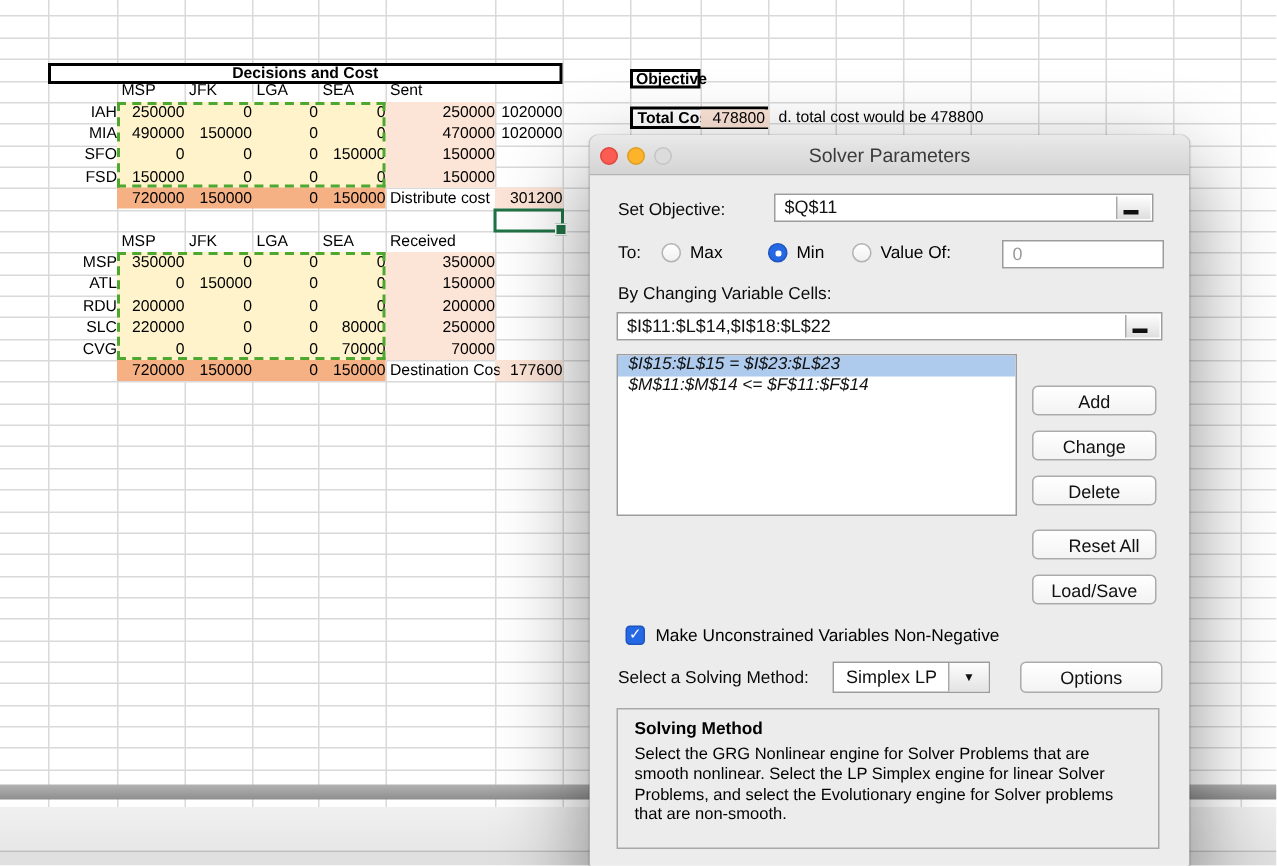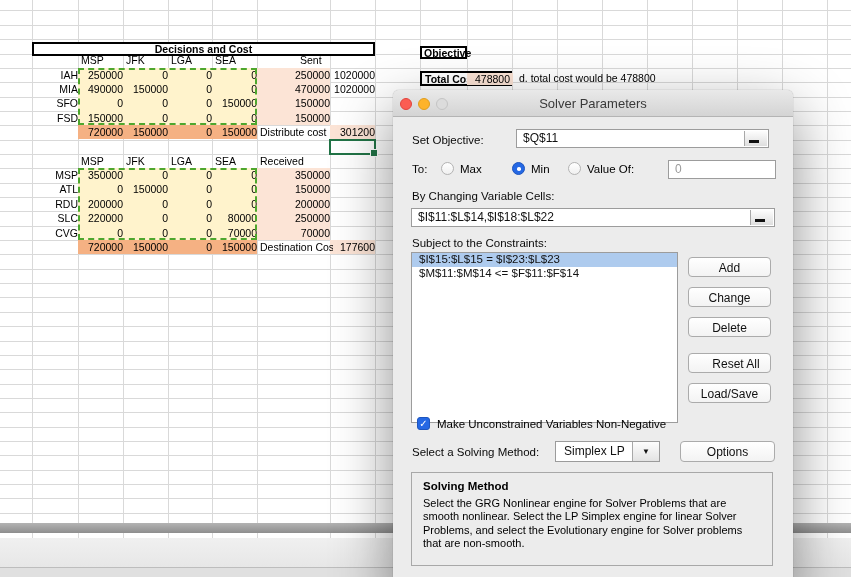--- a/index.html
+++ b/index.html
@@ -136,21 +136,21 @@
       <div class="scell num" style="left: 467px; top: 72.5px; width: 43px; height: 12px; line-height: 12px; background: rgb(252, 228, 214);">478800</div>
       <div class="scell hdr" style="left: 516px; top: 71px; width: 200px; height: 15px; line-height: 15px;">d. total cost would be 478800</div>
       <div class="fill" style="left: 78px; top: 67.65px; width: 179px; height: 57.4px; line-height: 57.4px; background: rgb(255, 243, 204);"></div>
       <div class="fill" style="left: 257px; top: 67.65px; width: 73px; height: 57.4px; line-height: 57.4px; background: rgb(252, 228, 214);"></div>
       <div class="fill" style="left: 78px; top: 125.05px; width: 179px; height: 14.35px; line-height: 14.35px; background: rgb(245, 177, 131);"></div>
       <div class="fill" style="left: 330px; top: 125.05px; width: 45px; height: 14.35px; line-height: 14.35px; background: rgb(252, 228, 214);"></div>
       <div class="scell hdr" style="left: 78px; top: 53.3px; width: 45px; height: 14.35px; line-height: 14.35px;">MSP</div>
       <div class="scell hdr" style="left: 123px; top: 53.3px; width: 45px; height: 14.35px; line-height: 14.35px;">JFK</div>
       <div class="scell hdr" style="left: 168px; top: 53.3px; width: 44px; height: 14.35px; line-height: 14.35px;">LGA</div>
       <div class="scell hdr" style="left: 212px; top: 53.3px; width: 45px; height: 14.35px; line-height: 14.35px;">SEA</div>
-      <div class="scell hdr" style="left: 257px; top: 53.3px; width: 73px; height: 14.35px; line-height: 14.35px; margin-left: 40px;">Sent</div>
+      <div class="scell hdr" style="left: 257px; top: 53.3px; width: 73px; height: 14.35px; line-height: 14.35px;">Sent</div>
       <div class="scell lab" style="left: 32px; top: 67.65px; width: 46px; height: 14.35px; line-height: 14.35px;">IAH</div>
       <div class="scell num" style="left: 78px; top: 67.65px; width: 45px; height: 14.35px; line-height: 14.35px;">250000</div>
       <div class="scell num" style="left: 123px; top: 67.65px; width: 45px; height: 14.35px; line-height: 14.35px;">0</div>
       <div class="scell num" style="left: 168px; top: 67.65px; width: 44px; height: 14.35px; line-height: 14.35px;">0</div>
       <div class="scell num" style="left: 212px; top: 67.65px; width: 45px; height: 14.35px; line-height: 14.35px;">0</div>
       <div class="scell num" style="left: 257px; top: 67.65px; width: 73px; height: 14.35px; line-height: 14.35px;">250000</div>
       <div class="scell num" style="left: 330px; top: 67.65px; width: 45px; height: 14.35px; line-height: 14.35px;">1020000</div>
       <div class="scell lab" style="left: 32px; top: 82px; width: 46px; height: 14.35px; line-height: 14.35px;">MIA</div>
       <div class="scell num" style="left: 78px; top: 82px; width: 45px; height: 14.35px; line-height: 14.35px;">490000</div>
       <div class="scell num" style="left: 123px; top: 82px; width: 45px; height: 14.35px; line-height: 14.35px;">150000</div>
@@ -261,21 +261,21 @@
 
   <div class="dlabel" style="left:19px;top:100px;">By Changing Variable Cells:</div>
   <div class="field" style="left:18px;top:118px;width:364px;height:19px;">
     <span>$I$11:$L$14,$I$18:$L$22</span>
     <span class="rangebtn">
         <i class="dash"></i>
       </span>
   </div>
 
   <div class="dlabel" style="left:19px;top:147px;">Subject to the Constraints:</div>
-  <div class="listbox" id="constraints-list" style="left:18px;top:162px;width:267px;height:171px;">
+  <div class="listbox" id="constraints-list" style="left:18px;top:146px;width:267px;height:108px;font-style:italic;">
       <div class="citem sel" style="background: rgb(174, 203, 238);">$I$15:$L$15 = $I$23:$L$23</div>
       <div class="citem">$M$11:$M$14 &lt;= $F$11:$F$14</div>
     </div>
 
   <button class="btn" style="left:295px;top:167px;width:83px;">Add</button>
   <button class="btn" style="left:295px;top:197px;width:83px;">Change</button>
   <button class="btn" style="left:295px;top:227px;width:83px;">Delete</button>
   <button class="btn" style="left:295px;top:263px;width:83px;padding-left:19px;">Reset All</button>
   <button class="btn" style="left:295px;top:293px;width:83px;">Load/Save</button>
 

